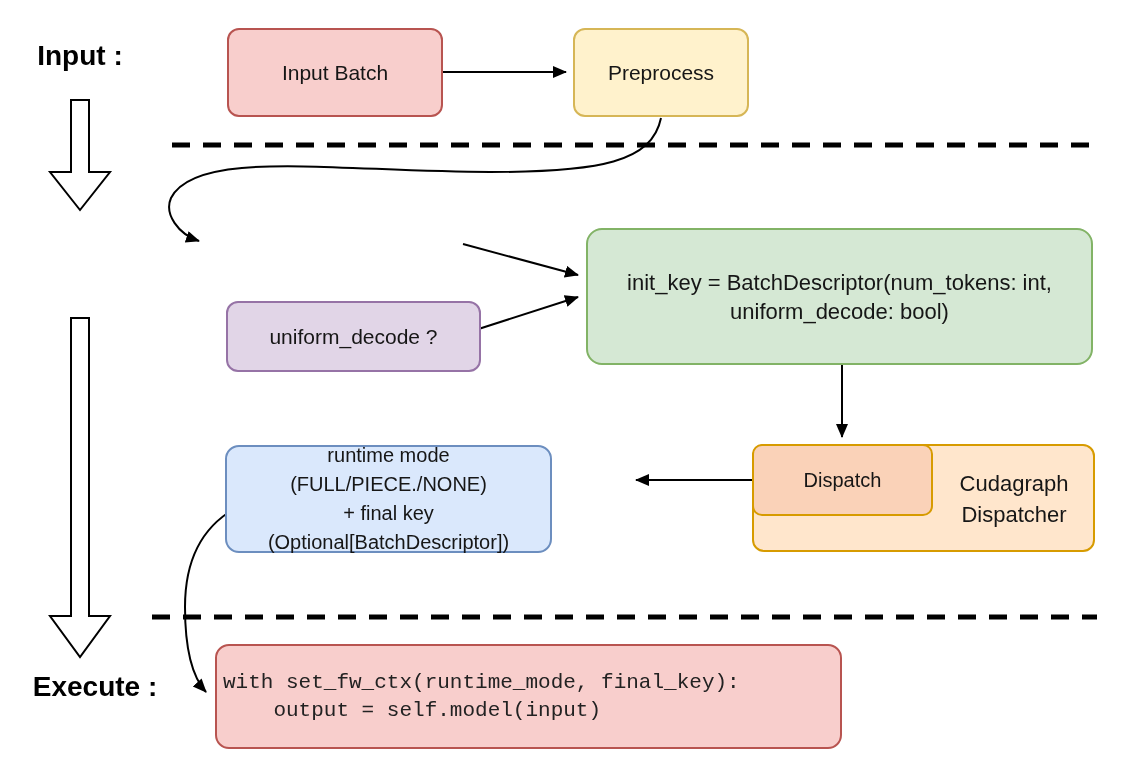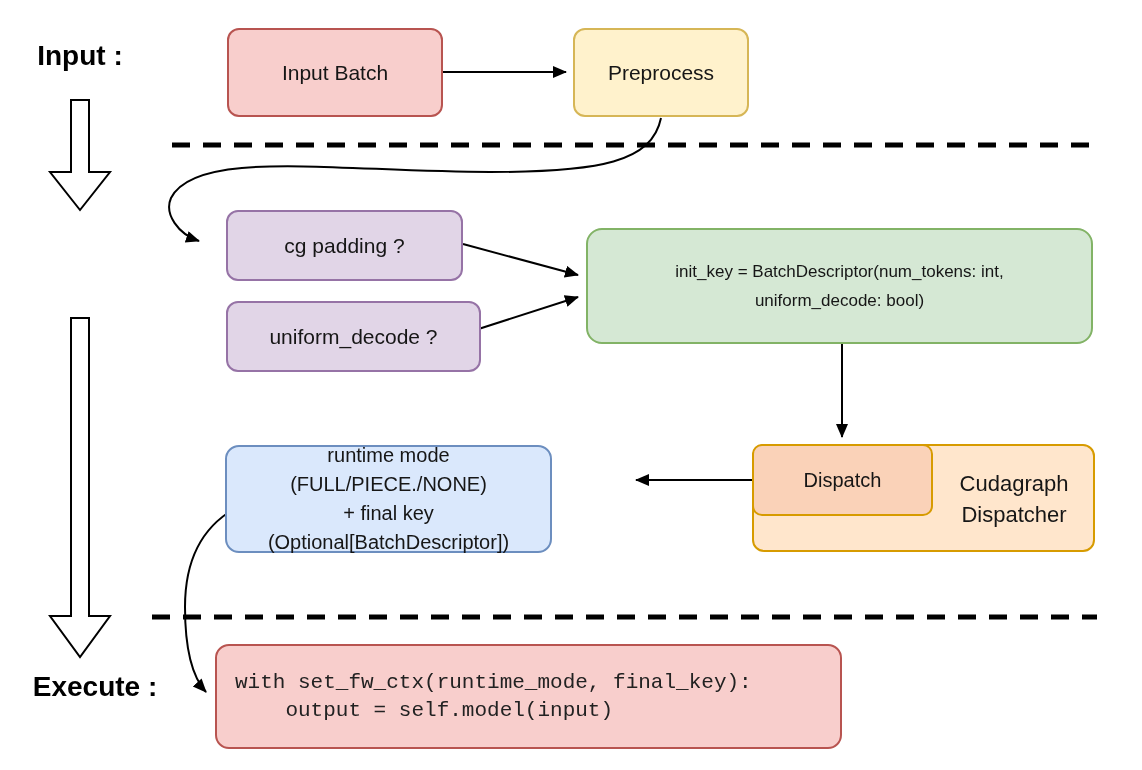--- a/index.html
+++ b/index.html
@@ -16,31 +16,31 @@
   .stage-label{
     position:absolute;z-index:2;font-weight:700;font-size:28px;color:#000;
     text-align:center;white-space:nowrap;
   }
   .multiline{white-space:pre-line;line-height:29px;}
   
   .input-batch{left:227px;top:28px;width:216px;height:89px;background:#F8CECC;border:2px solid #B85450;border-radius:12px;font-size:21px;}
   .preprocess{left:573px;top:28px;width:176px;height:89px;background:#FFF2CC;border:2px solid #D6B656;border-radius:12px;font-size:21px;}
   .cg-padding{left:226px;top:210px;width:237px;height:71px;background:#E1D5E7;border:2px solid #9673A6;border-radius:12px;font-size:21px;}
   .uniform-decode{left:226px;top:301px;width:255px;height:71px;background:#E1D5E7;border:2px solid #9673A6;border-radius:12px;font-size:21px;}
-  .init-key{left:586px;top:228px;width:507px;height:116px;background:#D5E8D4;border:2px solid #82B366;border-radius:16px;font-size:17px;}
+  .init-key{left:586px;top:228px;width:507px;height:137px;background:#D5E8D4;border:2px solid #82B366;border-radius:16px;font-size:22px;}
   .cudagraph-outer{left:752px;top:444px;width:343px;height:108px;background:#FFE6CC;border:2px solid #D79B00;border-radius:12px;z-index:2;}
   .dispatch{left:752px;top:444px;width:181px;height:72px;background:#FAD2B8;border:2px solid #D79B00;border-radius:10px;font-size:20px;z-index:3;}
   .cudagraph-label{
     position:absolute;left:933px;top:468px;width:162px;z-index:4;
     font-size:22px;line-height:31px;color:#161616;text-align:center;white-space:pre-line;
   }
   .runtime-mode{left:225px;top:445px;width:327px;height:108px;background:#DAE8FC;border:2px solid #6C8EBF;border-radius:14px;font-size:20px;}
   .execute-code{
     left:215px;top:644px;width:627px;height:105px;background:#F8CECC;border:2px solid #B85450;border-radius:14px;
-    justify-content:flex-start;padding-left:18px;
+    justify-content:flex-start;padding-left:6px;
     font-family:"Liberation Mono",monospace;font-size:21px;line-height:28px;color:#222;
     white-space:pre;text-align:left;
   }
   .label-input{left:20px;top:40px;width:120px;}
   .label-plan{left:22px;top:240px;width:120px;}
   .label-execute{left:10px;top:671px;width:170px;}
 </style>
 </head>
 <body>
 
@@ -68,21 +68,20 @@
     <path d="M234,509 C198,530 185,565 185,607 C185,652 194,679 206,692" stroke="#000" stroke-width="2" fill="none" marker-end="url(#ah)"></path>
   </svg>
 
   <div class="stage-label label-input">Input :</div>
   <div class="stage-label label-execute">Execute :</div>
 
   <div class="node input-batch">Input Batch</div>
 
   <div class="node preprocess">Preprocess</div>
 
-  <div class="node cg-padding">cg padding ?</div>
 
   <div class="node uniform-decode">uniform_decode ?</div>
 
   <div class="node init-key multiline">init_key = BatchDescriptor(num_tokens: int,
 uniform_decode: bool)</div>
 
   <div class="node cudagraph-outer"></div>
   <div class="node dispatch">Dispatch</div>
   <div class="cudagraph-label">Cudagraph
 Dispatcher</div>

